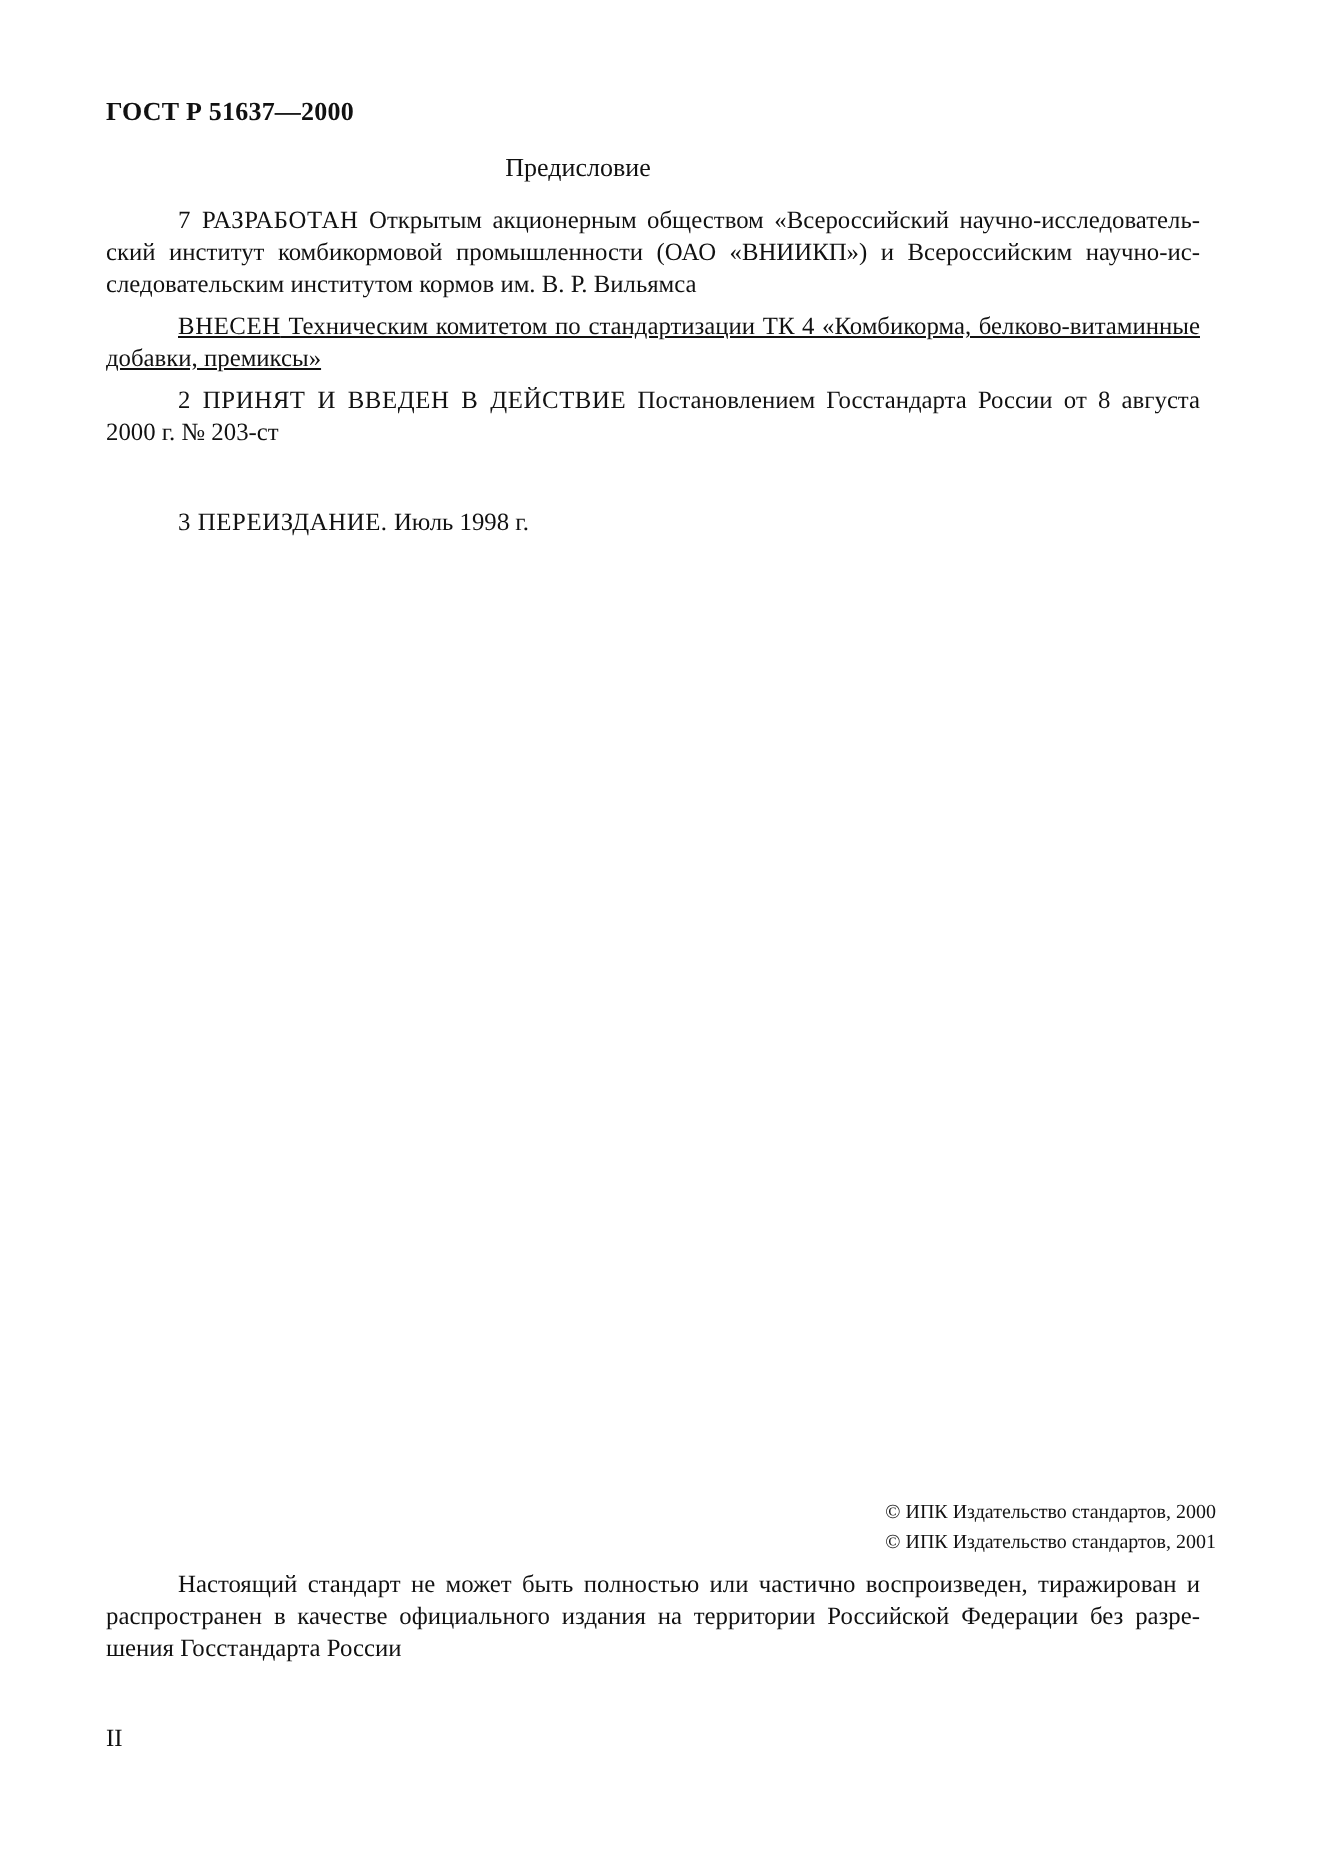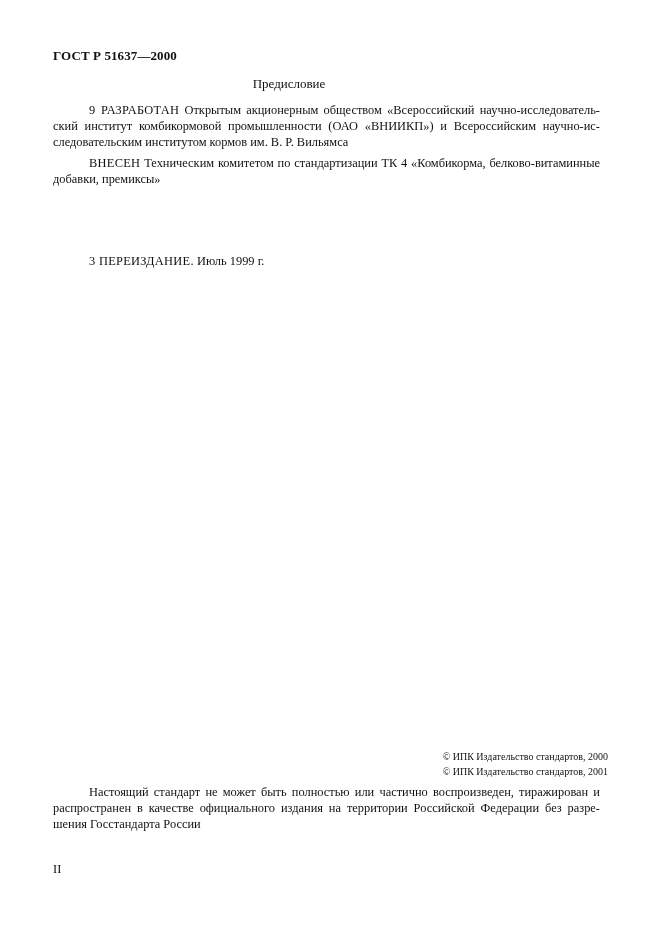--- a/index.html
+++ b/index.html
@@ -43,21 +43,21 @@
       left: 53px;
       width: 547px;
       font-size: 12.4px;
       line-height: 16px;
       text-align: justify;
       text-indent: 36px;
       margin: 0;
       hyphens: manual;
     }
     .p1 { top: 98px; }
-    .p2 { top: 151px; }
+    .p2 { top: 151px; text-decoration: underline; }
     .p3 { top: 188px; }
     .p4 { top: 225px; }
     .p5 { top: 249px; }
     .copyright {
       position: absolute;
       left: 388px;
       top: 745px;
       font-size: 10px;
       line-height: 15px;
       width: 220px;
@@ -76,27 +76,28 @@
   </style>
 </head>
 <body>
 
 <div class="page">
 
   <div class="std-id">ГОСТ Р 51637—2000</div>
 
   <div class="preface-title">Предисловие</div>
 
-  <p class="para p1"><span class="caps">9 РАЗРАБОТАН</span><span> Открытым акционерным обществом «Всероссийский научно-исследователь­ский институт комбикормовой промышленности (ОАО «ВНИИКП») и Всероссийским научно-ис­следовательским институтом кормов им. В. Р. Вильямса</span></p>
+  <p class="para p1"><span class="caps">7 РАЗРАБОТАН</span><span> Открытым акционерным обществом «Всероссийский научно-исследователь­ский институт комбикормовой промышленности (ОАО «ВНИИКП») и Всероссийским научно-ис­следовательским институтом кормов им. В. Р. Вильямса</span></p>
 
   <p class="para p2"><span class="caps">ВНЕСЕН</span><span> Техническим комитетом по стандартизации ТК 4 «Комбикорма, белково-витамин­ные добавки, премиксы»</span></p>
 
+  <p class="para p3"><span class="caps">2 ПРИНЯТ И ВВЕДЕН В ДЕЙСТВИЕ</span><span> Постановлением Госстандарта России от 8 августа 2000 г. № 203-ст</span></p>
 
 
-  <p class="para p5"><span class="caps">3 ПЕРЕИЗДАНИЕ.</span><span> Июль 1999 г.</span></p>
+  <p class="para p5"><span class="caps">3 ПЕРЕИЗДАНИЕ.</span><span> Июль 1998 г.</span></p>
 
   <div class="copyright">
     <div>© ИПК Издательство стандартов, 2000</div>
     <div>© ИПК Издательство стандартов, 2001</div>
   </div>
 
   <p class="para notice">Настоящий стандарт не может быть полностью или частично воспроизведен, тиражирован и распространен в качестве официального издания на территории Российской Федерации без разре­шения Госстандарта России</p>
 
   <div class="page-number">II</div>
 

